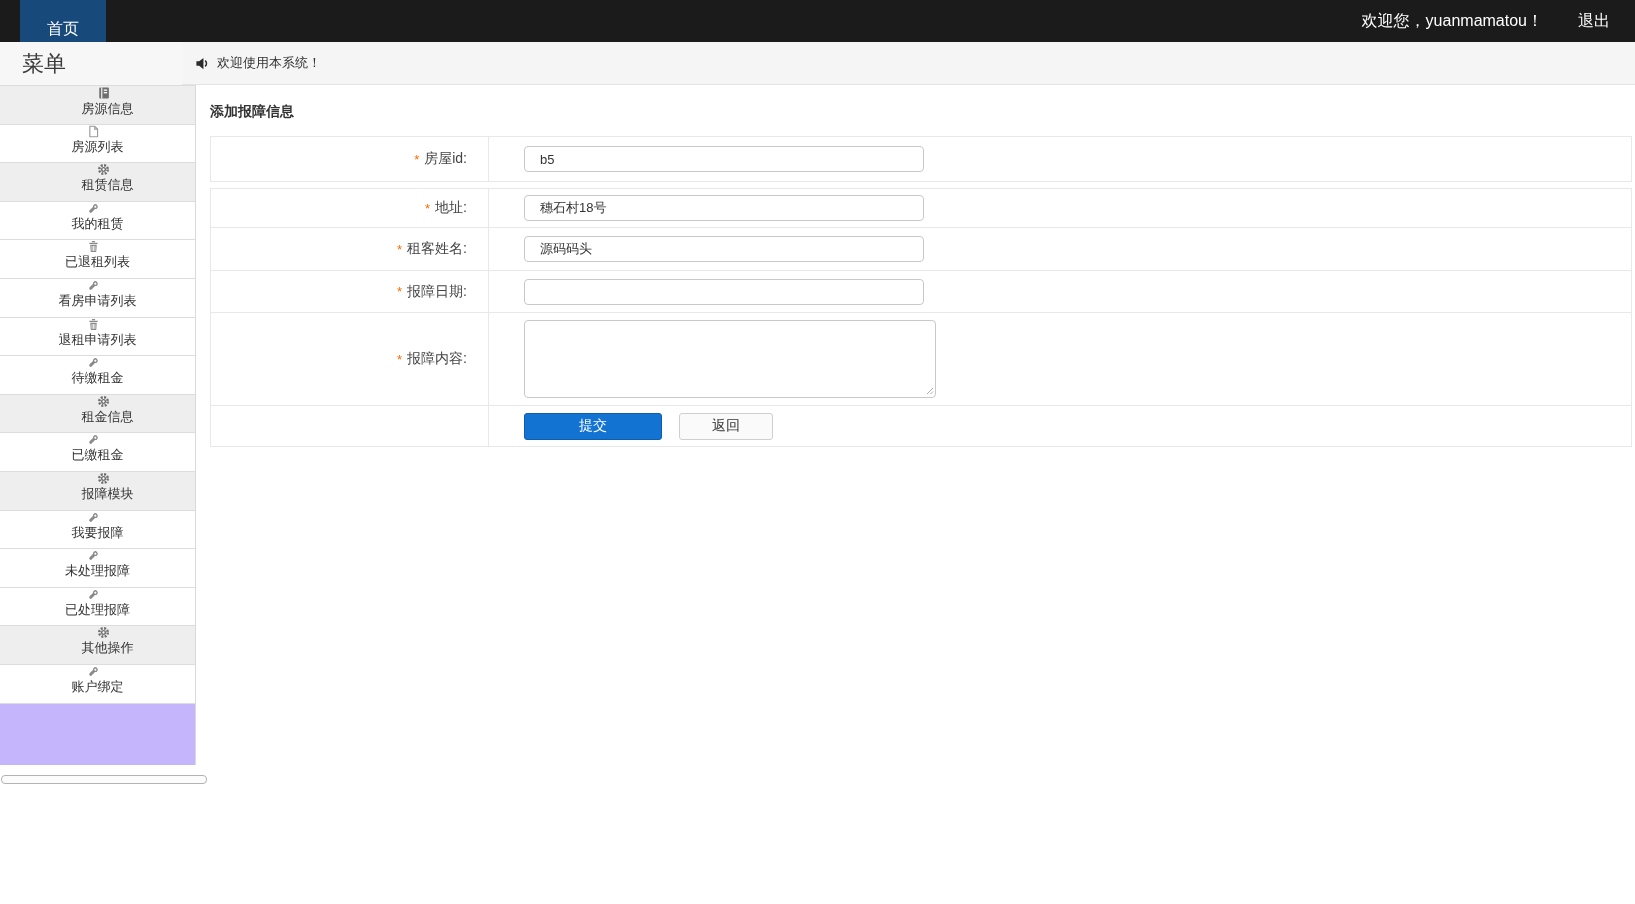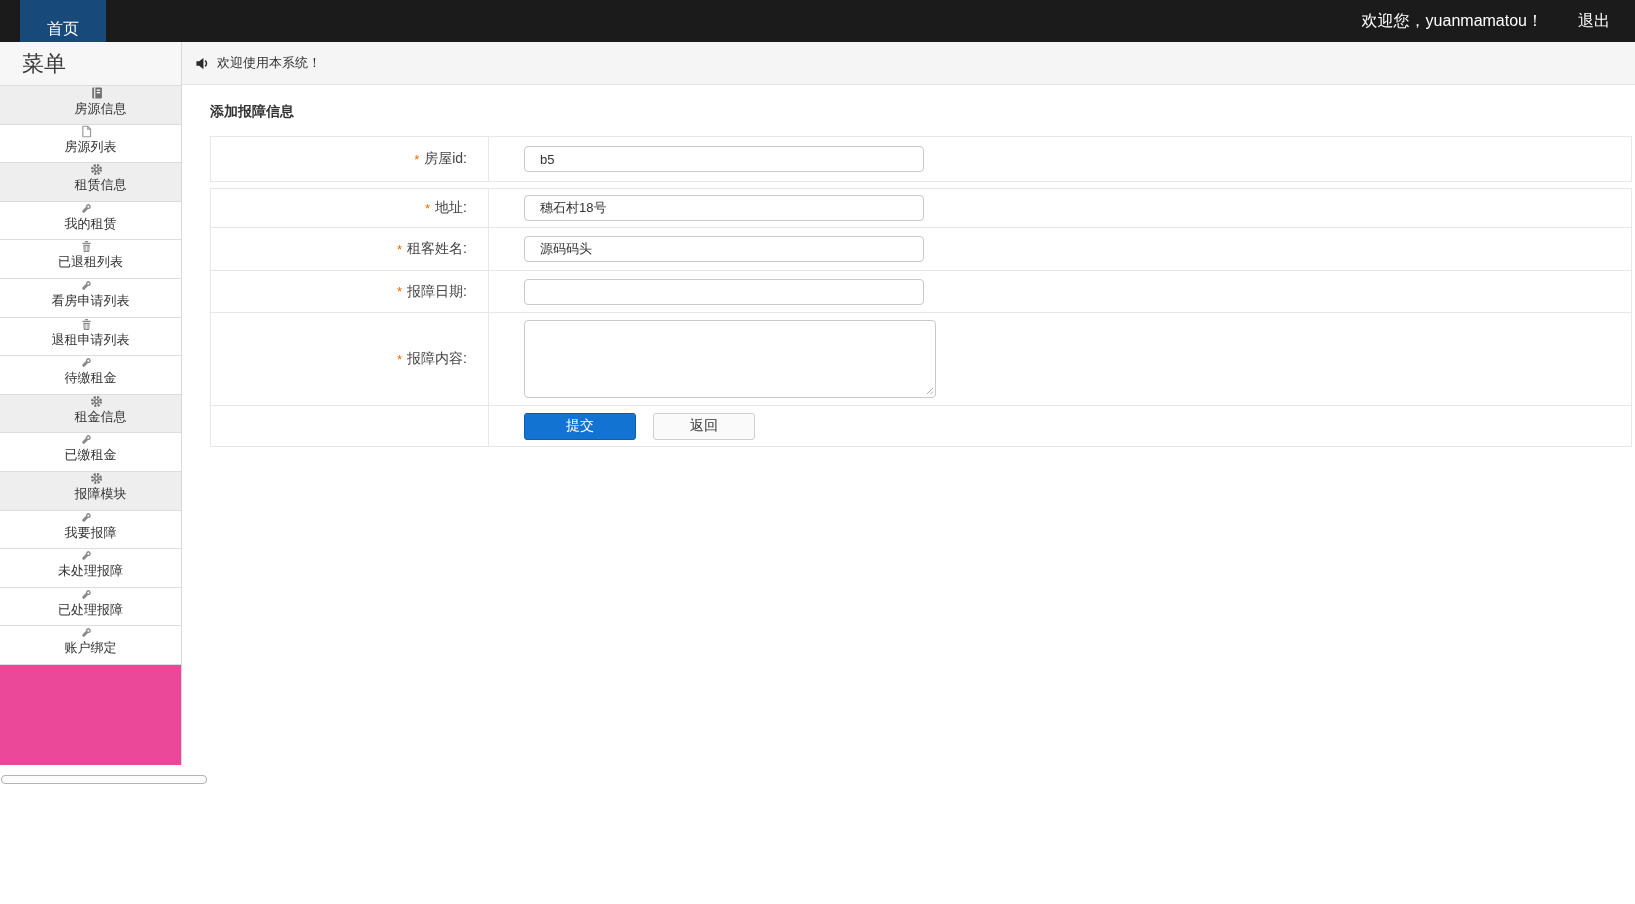--- a/index.html
+++ b/index.html
@@ -14,22 +14,22 @@
     position:absolute; left:20px; top:0; width:86px; height:58px; background:#17497a;
     color:#fff; font-size:16px; display:flex; align-items:center; justify-content:center; cursor:pointer;
   }
   .topbar-right {
     position:absolute; right:25px; top:0; height:42px;
     display:flex; align-items:center; gap:35px; color:#fff; font-size:16px;
   }
   .logout { cursor:pointer; }
   
   .sidebar {
-    position:absolute; left:0; top:42px; width:182px; height:723px;
-    background:#ec4899; border-right:1px solid #d9d9d9; box-sizing:border-box; overflow:hidden;
+    position:absolute; left:0; top:42px; width:196px; height:723px;
+    background:#c4b5fd; border-right:1px solid #d9d9d9; box-sizing:border-box; overflow:hidden;
   }
   .sidebar-title {
     height:44px; line-height:43px; padding-left:22px; font-size:22px; color:#3a3a3a;
     background:#f7f7f7; border-bottom:1px solid #dcdcdc; box-sizing:border-box;
   }
   .menu-item {
     height:38.6px; display:flex; align-items:center; box-sizing:border-box;
     border-bottom:1px solid #dcdcdc; font-size:13px; color:#333; cursor:pointer; white-space:nowrap;flex-direction:column;
   }
   .menu-item.group { background:#eeeeee; padding-left:20px; }
@@ -65,25 +65,25 @@
     width:400px; height:26px; box-sizing:border-box; border:1px solid #c9c9c9; border-radius:4px;
     padding:0 15px; font-size:13px; color:#333; font-family:inherit; background:#fff; outline:none;
   }
   .ta-wrap { position:relative; display:inline-flex; }
   textarea.text {
     width:412px; height:78px; box-sizing:border-box; border:1px solid #c9c9c9; border-radius:4px;
     padding:5px 9px; font-size:13px; color:#333; font-family:inherit; resize:none; outline:none;
   }
   .resize-corner { position:absolute; right:2px; bottom:3px; line-height:0; }
   .btn-submit {
-    width:112px; height:27px; background:#1373d2; border:1px solid #0d5fae; border-radius:3px;
+    width:138px; height:27px; background:#1373d2; border:1px solid #0d5fae; border-radius:3px;
     color:#fff; font-size:14px; font-family:inherit; cursor:pointer;
   }
   .btn-back {
-    width:102px; height:27px; background:#fafafa; border:1px solid #cfcfcf; border-radius:3px;
+    width:94px; height:27px; background:#fafafa; border:1px solid #cfcfcf; border-radius:3px;
     color:#333; font-size:14px; font-family:Liberation Mono, monospace; margin-left:17px; cursor:pointer;
   }
 </style>
 </head>
 <body>
 
 <div class="topbar">
   <div class="home-tab">首页</div>
   <div class="topbar-right">
     <span>欢迎您，yuanmamatou！</span>
@@ -228,20 +228,30 @@
   </div>
       <div class="menu-item sub">
     <span class="icon">
           <svg width="13" height="13" viewBox="0 0 16 16">
             <g fill="#8a8a8a" transform="rotate(45 8 8)">
               <path d="M8 1.8a3 3 0 0 0-3 3c0 1 .5 1.9 1.2 2.4l-.1 5.6a1.9 1.9 0 0 0 3.8 0l-.1-5.6A3 3 0 0 0 11 4.8a3 3 0 0 0-3-3zm0 1.7a1.3 1.3 0 1 1 0 2.6 1.3 1.3 0 0 1 0-2.6z"></path>
             </g>
           </svg>
         </span>
     <span class="menu-label">已处理报障</span>
+  </div>
+      <div class="menu-item group">
+    <span class="icon">
+          <svg width="13" height="13" viewBox="0 0 16 16">
+            <circle cx="8" cy="8" r="5.2" fill="none" stroke="#6f6f6f" stroke-width="3.1" stroke-dasharray="2.4 1.7"></circle>
+            <circle cx="8" cy="8" r="3.1" fill="#6f6f6f"></circle>
+            <circle cx="8" cy="8" r="1.4" fill="#fff"></circle>
+          </svg>
+        </span>
+    <span class="menu-label">其他操作</span>
   </div>
       <div class="menu-item sub">
     <span class="icon">
           <svg width="13" height="13" viewBox="0 0 16 16">
             <g fill="#8a8a8a" transform="rotate(45 8 8)">
               <path d="M8 1.8a3 3 0 0 0-3 3c0 1 .5 1.9 1.2 2.4l-.1 5.6a1.9 1.9 0 0 0 3.8 0l-.1-5.6A3 3 0 0 0 11 4.8a3 3 0 0 0-3-3zm0 1.7a1.3 1.3 0 1 1 0 2.6 1.3 1.3 0 0 1 0-2.6z"></path>
             </g>
           </svg>
         </span>
     <span class="menu-label">账户绑定</span>

